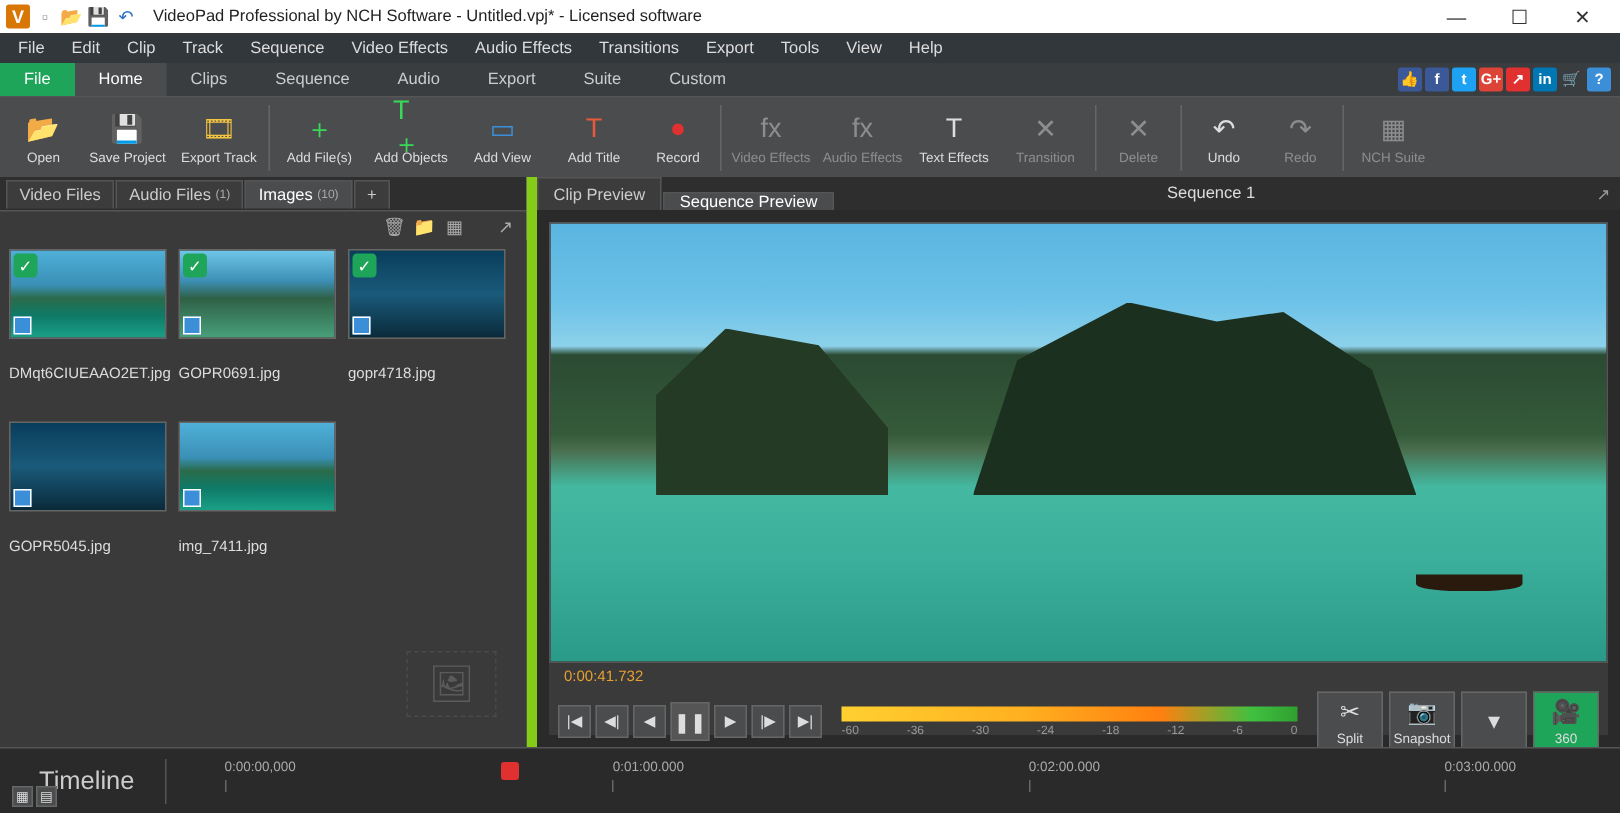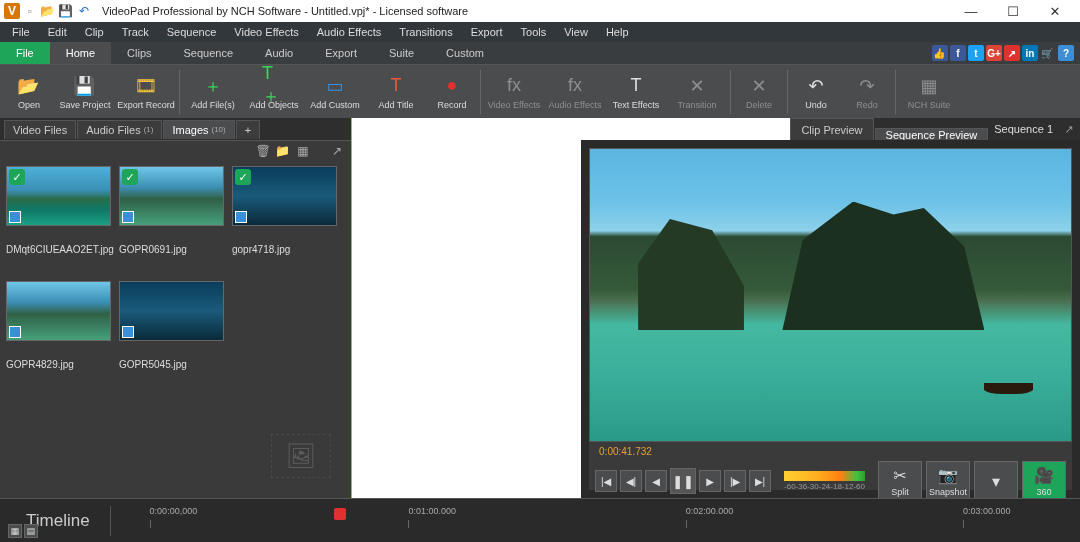--- a/index.html
+++ b/index.html
@@ -31,21 +31,21 @@
 .toolbar { height: 54px; background: #4a4c4e; display: flex; align-items: center; padding: 2px 4px; gap: 1px; border-top:1px solid #555; }
 .toolbar .tool { width: 50px; height: 50px; display: flex; flex-direction: column; align-items: center; justify-content: center; gap: 2px; color: #ddd; font-size: 9px; cursor:pointer; }
 .toolbar .tool.wide { width: 60px; }
 .toolbar .tool.disabled { opacity: 0.45; }
 .toolbar .tool .ico { width: 24px; height: 24px; display: flex; align-items: center; justify-content: center; font-size: 18px; }
 .toolbar .sep { width: 1px; height: 44px; background: #666; margin: 0 2px; }
 
 
 .main { display: flex; height: 380px; }
 .left-panel { width: 351px; background: #3a3a3a; display:flex; flex-direction:column; }
-.right-panel { flex: 1; background: #ffffff; display:flex; flex-direction:column; border-left:1px solid #84cc16;align-items:flex-end; }
+.right-panel { flex: 1; background: #6d28d9; display:flex; flex-direction:column; border-left:7px solid #84cc16; }
 
 
 .bin-tabs { height: 22px; display: flex; align-items: center; background: #2e2e2e; padding-left:4px; }
 .bin-tabs .btab { padding: 3px 8px; font-size: 11px; color: #ccc; background:#3c3c3c; border:1px solid #555; border-bottom:none; margin-right:1px; display:flex; align-items:center; }
 .bin-tabs .btab.active { background: #4a4c4e; color:#fff; }
 .bin-tabs .btab sup { font-size:8px; margin-left:3px; color:#aaa; }
 .bin-tabs .btab.add { padding: 3px 8px; background:#3c3c3c; }
 
 .bin-toolbar { height:20px; background:#3a3a3a; display:flex; justify-content:flex-end; align-items:center; gap:4px; padding:0 6px; border-top:1px solid #555; }
 .bin-toolbar span { width:16px; height:16px; display:inline-flex; align-items:center; justify-content:center; font-size:12px; }
@@ -160,34 +160,34 @@
     <div class="tool">
       <div class="ico" style="color: rgb(245, 197, 66);">📂</div>
       <div>Open</div>
     </div>
     <div class="tool wide">
       <div class="ico" style="color: rgb(58, 143, 216);">💾</div>
       <div>Save Project</div>
     </div>
     <div class="tool wide">
       <div class="ico" style="color: rgb(245, 197, 66);">🎞</div>
-      <div>Export Record</div>
+      <div>Export Track</div>
     </div>
     <div class="sep"></div>
     <div class="tool wide">
       <div class="ico" style="color: rgb(58, 216, 90);">＋</div>
       <div>Add File(s)</div>
     </div>
     <div class="tool wide">
       <div class="ico" style="color: rgb(58, 216, 90);">T＋</div>
       <div>Add Objects</div>
     </div>
     <div class="tool wide">
       <div class="ico" style="color: rgb(58, 143, 216);">▭</div>
-      <div>Add Custom</div>
+      <div>Add View</div>
     </div>
     <div class="tool wide">
       <div class="ico" style="color: rgb(232, 90, 58);">T</div>
       <div>Add Title</div>
     </div>
     <div class="tool">
       <div class="ico" style="color: rgb(224, 48, 48);">●</div>
       <div>Record</div>
     </div>
     <div class="sep"></div>
@@ -259,30 +259,30 @@
           <div class="cap">GOPR0691.jpg</div>
         </div>
         <div class="thumb">
           <div class="img var3">
             <div class="check">✓</div>
             <div class="badge"></div>
           </div>
           <div class="cap">gopr4718.jpg</div>
         </div>
         <div class="thumb">
-          <div class="img var2">
-            <div class="badge"></div>
-          </div>
-          <div class="cap">GOPR4829.jpg</div>
-        </div>
-        <div class="thumb">
           <div class="img var3">
             <div class="badge"></div>
           </div>
           <div class="cap">GOPR5045.jpg</div>
+        </div>
+        <div class="thumb">
+          <div class="img ">
+            <div class="badge"></div>
+          </div>
+          <div class="cap">img_7411.jpg</div>
         </div>
         <div class="bin-placeholder">🖼</div>
       </div>
   </div>
 
   <div class="right-panel">
     <div class="preview-tabs">
       <div class="ptab">Clip Preview</div>
       <div class="ptab active">Sequence Preview</div>
       <div class="seq-name">Sequence 1</div>

